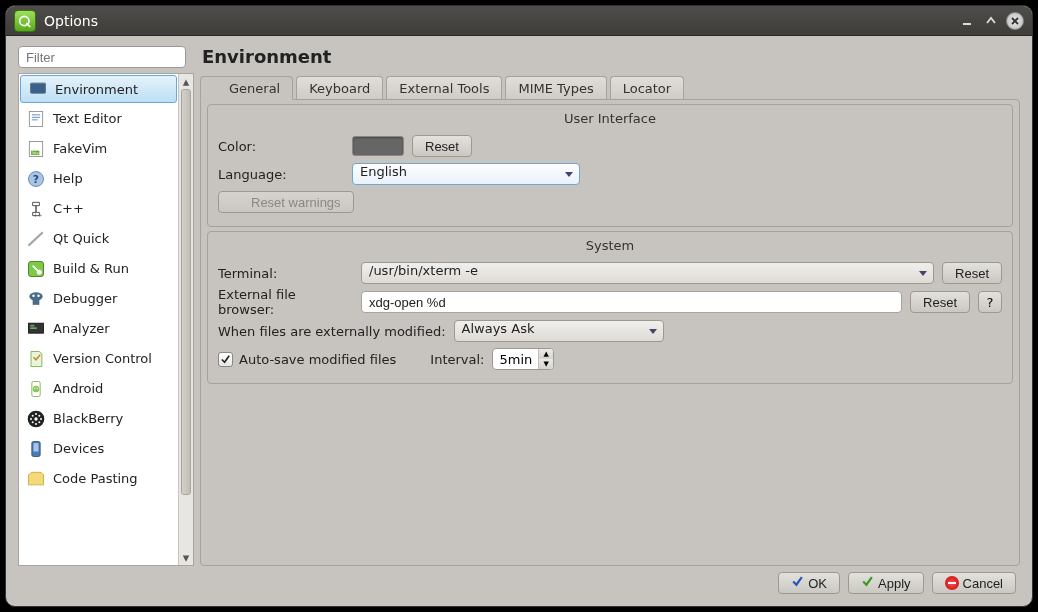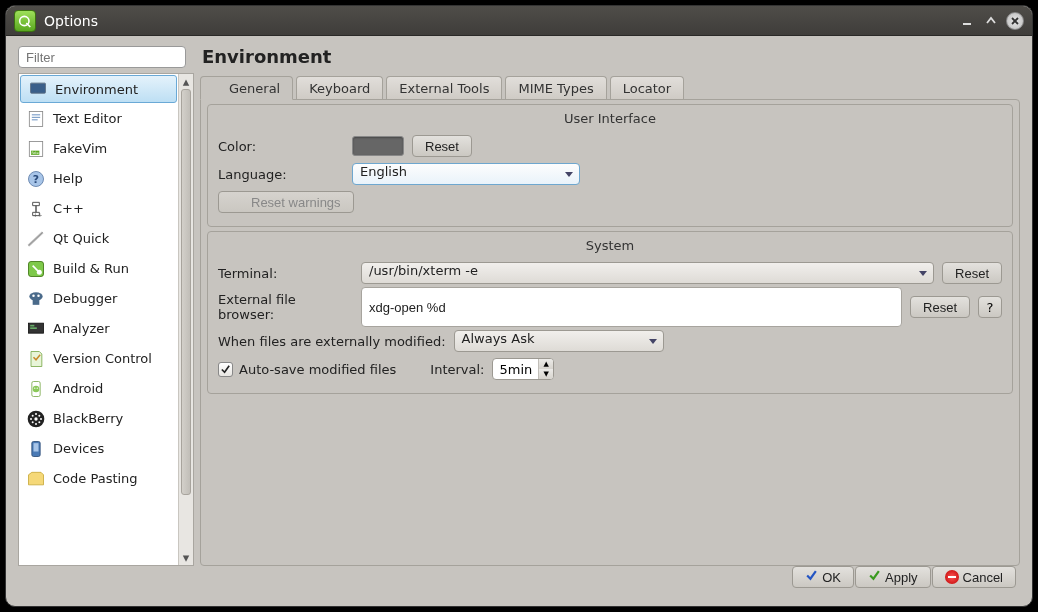--- a/index.html
+++ b/index.html
@@ -52,34 +52,34 @@
 .color-swatch { width: 52px; height: 20px; background: #666; border: 1px solid #888; border-radius: 3px; box-shadow: inset 0 1px 2px rgba(0,0,0,.3); }
 .btn { height: 22px; padding: 0 12px; font-size: 13px; background: linear-gradient(#e3e1dd,#cbc8c2); border: 1px solid #9c9992; border-radius: 4px; cursor: pointer; display: inline-flex; align-items: center; gap: 4px; color: #222; }
 .btn:disabled { color: #999; }
 .btn.dim { color: #888; background: linear-gradient(#d6d3ce,#cac7c1); padding-left: 32px; }
 
 .select { height: 22px; border: 1px solid #6ea7cf; border-radius: 4px; background: linear-gradient(#fdfdfd,#e9f3fa); font-size: 13px; padding: 0 22px 15px 7px; color: #222; appearance: none; position: relative; }
 .select-wrap { position: relative; display: inline-block; }
 .select-wrap::after { content: ""; position: absolute; right: 7px; top: 9px; width: 0; height: 0; border-left: 4px solid transparent; border-right: 4px solid transparent; border-top: 5px solid #446; pointer-events: none; }
 .select.plain { border: 1px solid #9c9992; background: linear-gradient(#f1efec,#dedbd6); }
 
-.text-input { height: 40px; border: 1px solid #a7a49e; border-radius: 4px; background: #fff; font-size: 13px; padding: 0 7px; color: #222; }
+.text-input { height: 22px; border: 1px solid #a7a49e; border-radius: 4px; background: #fff; font-size: 13px; padding: 0 7px; color: #222; }
 
 .checkbox-wrap { display: inline-flex; align-items: center; gap: 6px; }
 .checkbox { width: 15px; height: 15px; border: 1px solid #888; border-radius: 3px; background: linear-gradient(#fff,#e8e6e2); display: flex; align-items: center; justify-content: center; }
 .checkbox svg { width: 11px; height: 11px; }
 
 .spinbox { display: inline-flex; align-items: center; border: 1px solid #9c9992; border-radius: 4px; background: #fff; height: 22px; overflow: hidden; }
 .spinbox-val { padding: 0 6px; font-size: 13px; }
 .spinbox-btns { display: flex; flex-direction: column; border-left: 1px solid #c1beb8; }
 .spin-btn { width: 14px; height: 10px; display: flex; align-items: center; justify-content: center; font-size: 7px; background: linear-gradient(#ecebe8,#d7d4ce); cursor: pointer; }
 
 .help-btn { width: 24px; height: 22px; border: 1px solid #9c9992; border-radius: 4px; background: linear-gradient(#e3e1dd,#cbc8c2); display: flex; align-items: center; justify-content: center; font-size: 13px; cursor: pointer; }
 
-.footer { height: 34px; display: flex; align-items: flex-start; justify-content: flex-end; gap: 1px; padding: 0 4px; }
+.footer { height: 34px; display: flex; align-items: center; justify-content: flex-end; gap: 8px; padding: 0 4px; }
 
 .ok-icon { color: #2455c3; }
 .apply-icon { color: #3a9a1f; }
 .cancel-icon { width: 14px; height: 14px; background: radial-gradient(#f55,#b00); border-radius: 50%; position: relative; }
 .cancel-icon::after { content: ""; position: absolute; left: 3px; right: 3px; top: 6px; height: 2px; background: #fff; }
 
 </style>
 </head>
 <body>
 

